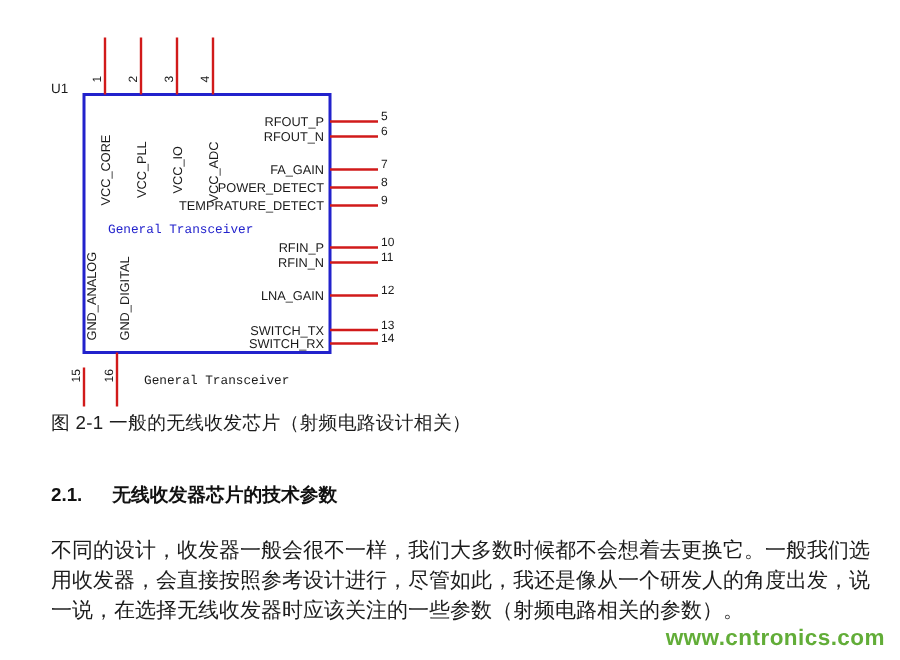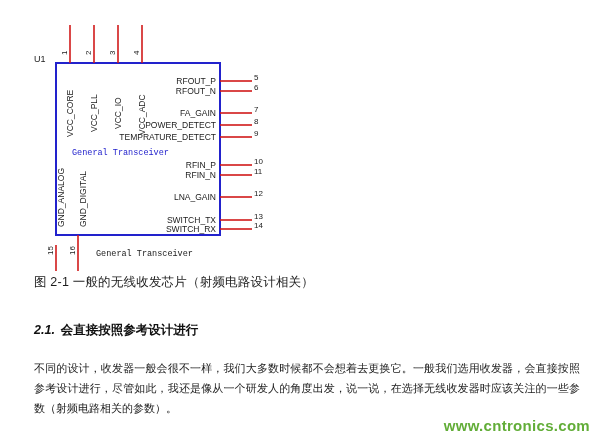--- a/index.html
+++ b/index.html
@@ -42,27 +42,26 @@
     letter-spacing: 0.2px;
   }
   .section-heading {
     top: 322px;
     font-family: "Liberation Sans", sans-serif;
     font-size: 12.5px;
     font-weight: bold;
     color: #111111;
   }
   .section-heading .sec-num {
-    margin-right: 6px;
-    font-style: italic;
+    margin-right: 20px;
   }
   .body-paragraph {
     top: 358px;
     font-family: Liberation Serif, serif;
-    font-size: 11px;
+    font-size: 14px;
     line-height: 20px;
     color: #1c1c1c;
     text-align: justify;
     width: 546px;
   }
 
   
   .watermark {
     position: absolute;
     right: 10px;
@@ -144,18 +143,18 @@
     <text x="216" y="217" text-anchor="end" font-family="Liberation Sans, sans-serif" font-size="8.5" fill="#1a1a1a">SWITCH_RX</text>
 
     <text x="72" y="140" font-family="Liberation Mono, monospace" font-size="8.5" fill="#2222cc">General Transceiver</text>
     <text x="96" y="241" font-family="Liberation Mono, monospace" font-size="8.5" fill="#1a1a1a">General Transceiver</text>
   </svg>
 </div>
 
 <div class="doc-text figure-caption">图 2-1  一般的无线收发芯片（射频电路设计相关）</div>
 
 <div class="doc-text section-heading">
-  <span class="sec-num">2.1.</span><span>会直接按照参考设计进行</span>
+  <span class="sec-num">2.1.</span><span>无线收发器芯片的技术参数</span>
 </div>
 
 <div class="doc-text body-paragraph">不同的设计，收发器一般会很不一样，我们大多数时候都不会想着去更换它。一般我们选用收发器，会直接按照参考设计进行，尽管如此，我还是像从一个研发人的角度出发，说一说，在选择无线收发器时应该关注的一些参数（射频电路相关的参数）。</div>
 
 <div class="watermark">www.cntronics.com</div>
 
 </body></html>

